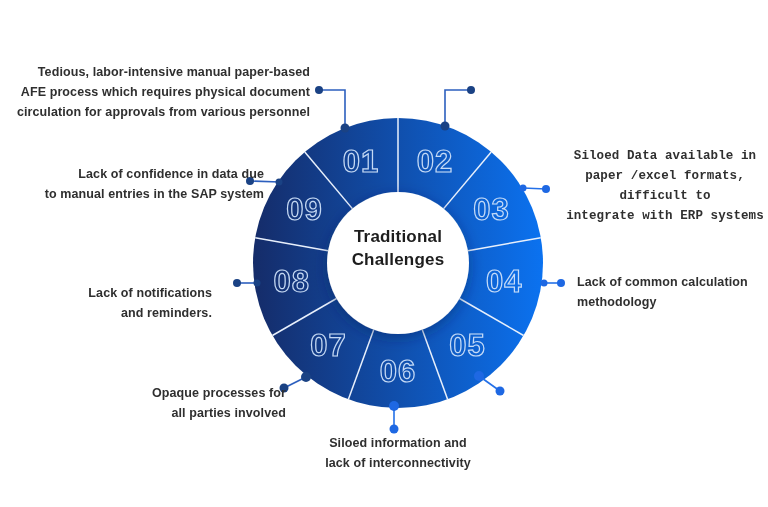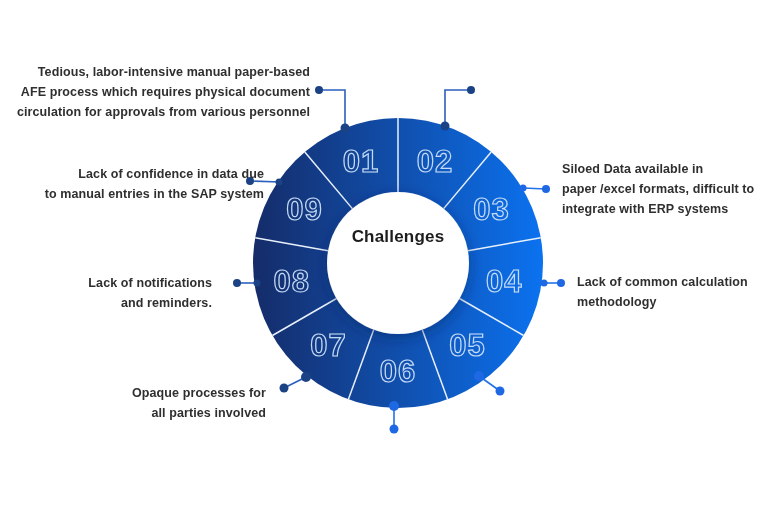--- a/index.html
+++ b/index.html
@@ -16,26 +16,26 @@
     position: absolute;
     font-size: 12.5px;
     line-height: 20px;
     font-weight: 600;
     color: var(--label-color, #2F2F2F);
     white-space: pre-line;
     letter-spacing: 0.1px;
   }
   .l1 { right: 458px; top: 62px;  text-align: right; }
   .l2 { left: 490px;  top: 67px;  text-align: left;  }
-  .l3 { left: 562px;  top: 159px; text-align: left;  }
+  .l3 { left: 562px;  top: 146px; text-align: center; font-family: Liberation Mono, monospace;  }
   .l4 { left: 577px;  top: 272px; text-align: left;  }
   .l5 { left: 520px;  top: 388px; text-align: left;  }
   .l6 { left: 298px;  top: 433px; width: 200px; text-align: center; }
-  .l7 { right: 502px; top: 383px; text-align: right; }
-  .l8 { right: 556px; top: 273px; text-align: right; }
+  .l7 { right: 482px; top: 383px; text-align: right; }
+  .l8 { right: 556px; top: 283px; text-align: right; }
   .l9 { right: 504px; top: 164px; text-align: right; }
   .center-title {
     position: absolute;
     left: 298px;
     top: 225px;
     width: 200px;
     text-align: center;
     color: var(--title-color, #1D1D1D);
   }
   .t1, .t3 { font-size: 17px; font-weight: 600; line-height: 23px; letter-spacing: 0.2px; }
@@ -99,31 +99,34 @@
       <circle cx="306" cy="377" r="5" fill="#1A4284"></circle>
       <polyline points="237,283 258,283" fill="none" stroke="#2C5FBE" stroke-width="1.6"></polyline>
       <circle cx="237" cy="283" r="4" fill="#1A4284"></circle>
       <circle cx="257" cy="283" r="3.5" fill="#1A4284"></circle>
       <polyline points="250,181 280,182" fill="none" stroke="#2C5FBE" stroke-width="1.6"></polyline>
       <circle cx="250" cy="181" r="4" fill="#1A4284"></circle>
       <circle cx="279" cy="182" r="3.5" fill="#1A4284"></circle>
     </svg>
 
   <div class="center-title">
+    <div class="t1">Traditional</div>
     <div class="t3">Challenges</div>
   </div>
 
   <div class="label l1">Tedious, labor-intensive manual paper-based
 AFE process which requires physical document
 circulation for  approvals from various personnel</div>
   <div class="label l3">Siloed Data available in
 paper /excel formats, difficult to
 integrate with ERP systems</div>
   <div class="label l4">Lack of common calculation
 methodology</div>
+  <div class="label l6">Siloed information and
+lack of interconnectivity</div>
   <div class="label l7">Opaque processes for
 all parties involved</div>
   <div class="label l8">Lack of notifications
 and reminders.</div>
   <div class="label l9">Lack of confidence in data due
 to manual entries in the SAP system</div>
 
 </div>
 
 </body></html>

